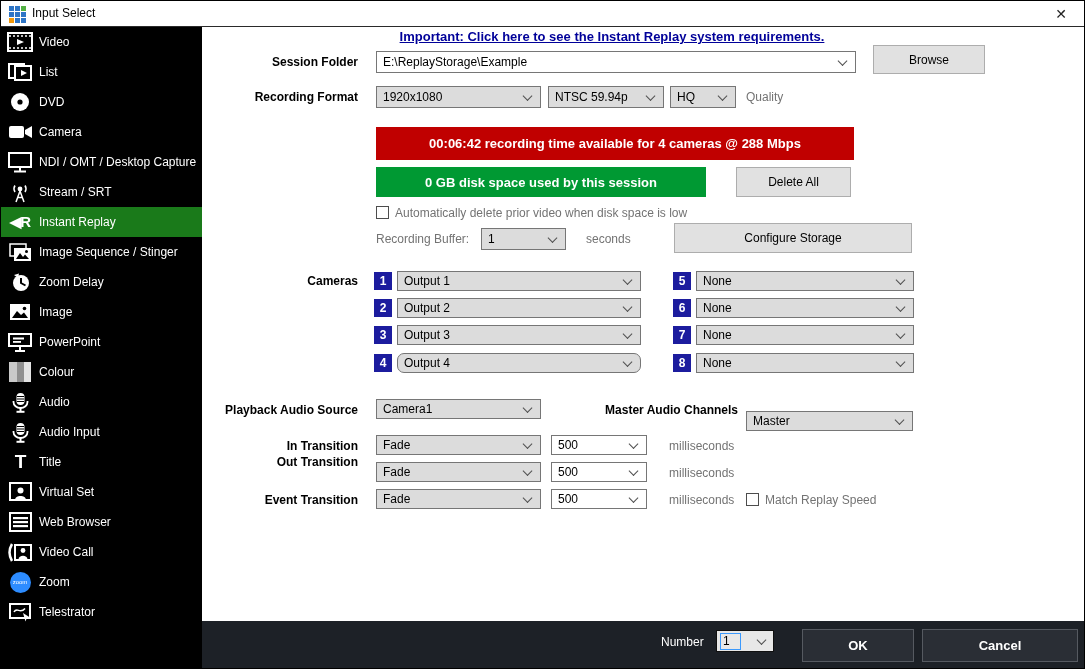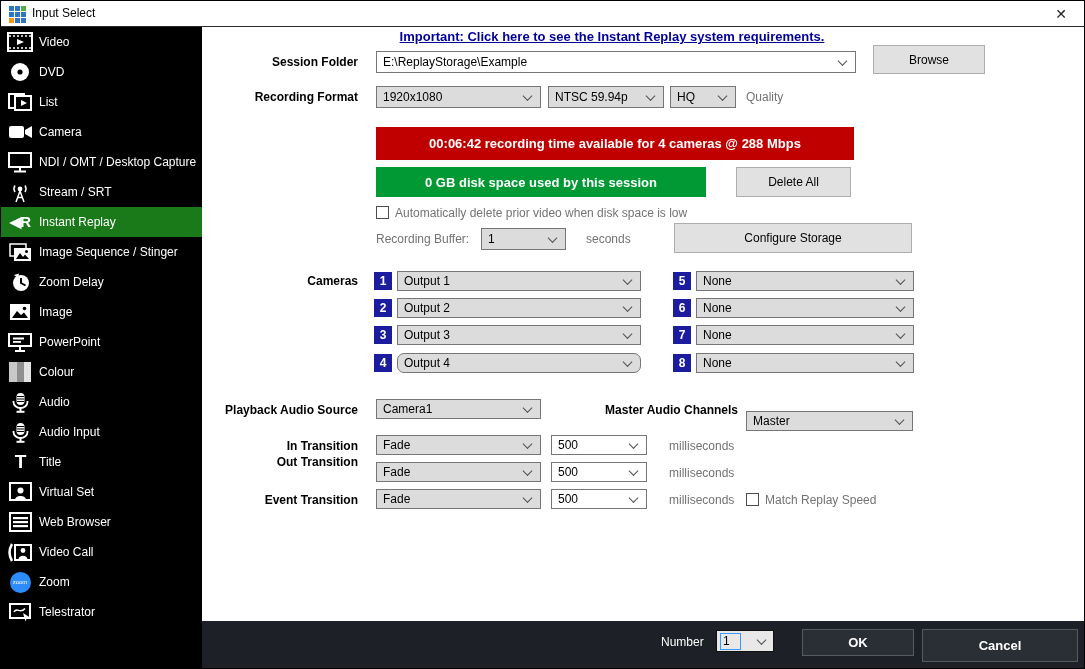--- a/index.html
+++ b/index.html
@@ -70,36 +70,36 @@
             <rect x="1" y="1" width="24" height="18" fill="none" stroke="#fff" stroke-width="2"></rect>
             <line x1="2" y1="4" x2="24" y2="4" stroke="#fff" stroke-width="1.5" stroke-dasharray="2,2"></line>
             <line x1="2" y1="16" x2="24" y2="16" stroke="#fff" stroke-width="1.5" stroke-dasharray="2,2"></line>
             <polygon points="10,7 17,10 10,13" fill="#fff"></polygon>
           </svg>
         </span>
       <span>Video</span>
     </div>
     <div class="sitem">
       <span class="sicon">
-          <svg width="22" height="20" viewBox="0 0 22 20">
-            <circle cx="11" cy="10" r="9" fill="#fff"></circle>
-            <circle cx="11" cy="10" r="2.6" fill="#000"></circle>
-          </svg>
-        </span>
-      <span>DVD</span>
-    </div>
-    <div class="sitem">
-      <span class="sicon">
           <svg width="26" height="20" viewBox="0 0 26 20">
             <rect x="2" y="2" width="15" height="14" fill="#000" stroke="#fff" stroke-width="2"></rect>
             <rect x="8" y="4" width="16" height="14" fill="#000" stroke="#fff" stroke-width="2"></rect>
             <polygon points="14,8 20,11 14,14" fill="#fff"></polygon>
           </svg>
         </span>
       <span>List</span>
+    </div>
+    <div class="sitem">
+      <span class="sicon">
+          <svg width="22" height="20" viewBox="0 0 22 20">
+            <circle cx="11" cy="10" r="9" fill="#fff"></circle>
+            <circle cx="11" cy="10" r="2.6" fill="#000"></circle>
+          </svg>
+        </span>
+      <span>DVD</span>
     </div>
     <div class="sitem">
       <span class="sicon">
           <svg width="25" height="20" viewBox="0 0 25 20">
             <rect x="1" y="4" width="15" height="12" rx="2" fill="#fff"></rect>
             <polygon points="17,8 24,4 24,16 17,12" fill="#fff"></polygon>
           </svg>
         </span>
       <span>Camera</span>
     </div>
@@ -377,17 +377,17 @@
     <div class="rlabel" style="left:467px;top:466px;">milliseconds</div>
     <div class="checkbox" style="left:544px;top:466px;"></div>
     <div class="rlabel" style="left:563px;top:466px;">Match Replay Speed</div>
   </div>
 
   <div class="footer">
     <div class="rlabel" style="left:459px;top:14px;">Number</div>
     <div class="numcombo" style="left:514px;top:9px;width:58px;height:22px;">
         <span class="sel">1</span>
       </div>
-    <div class="dbtn" style="left:600px;top:8px;width:112px;height:27px;">OK</div>
+    <div class="dbtn" style="left:600px;top:8px;width:112px;height:33px;">OK</div>
     <div class="dbtn" style="left:720px;top:8px;width:156px;height:33px;">Cancel</div>
   </div>
 
 </div>
 
 </body></html>

